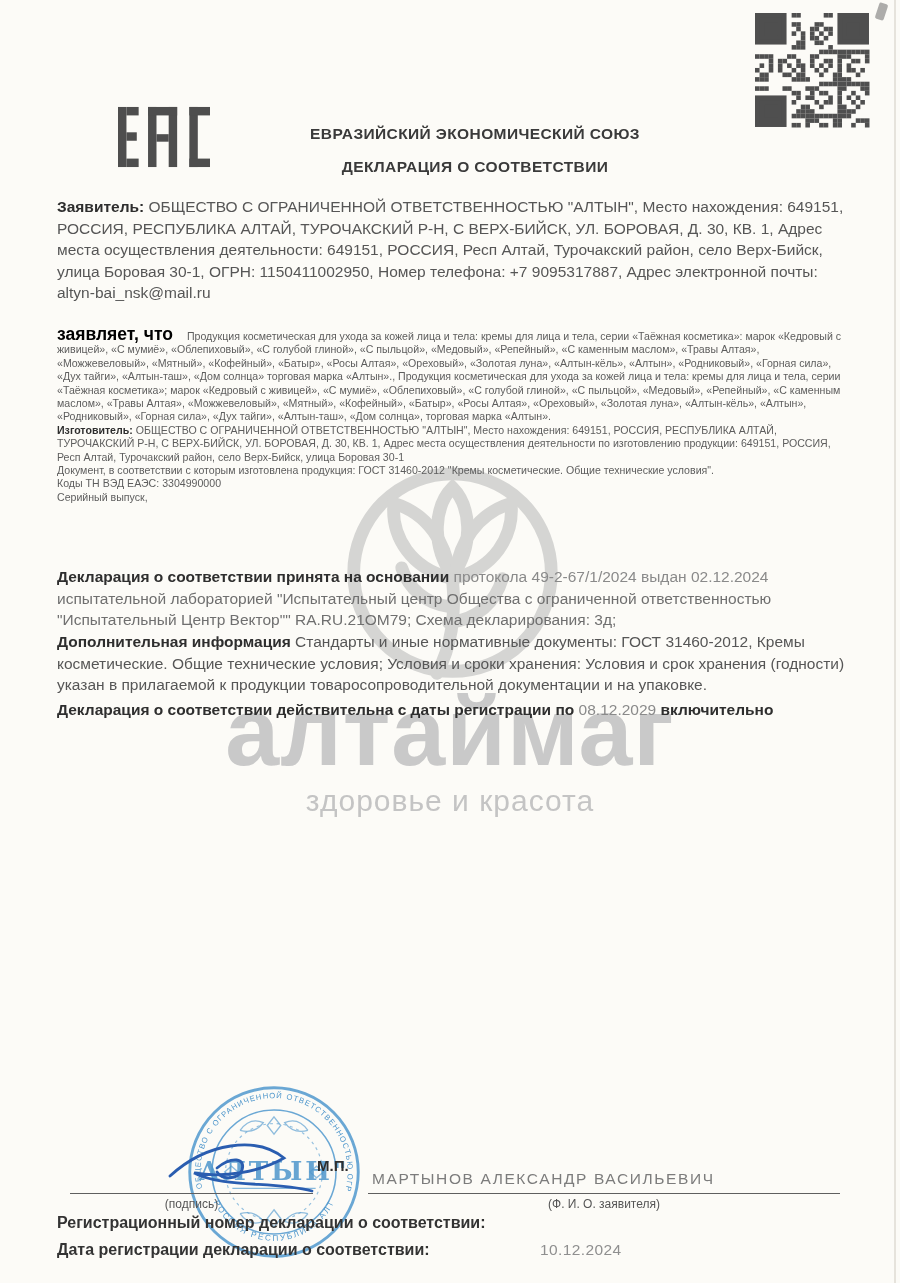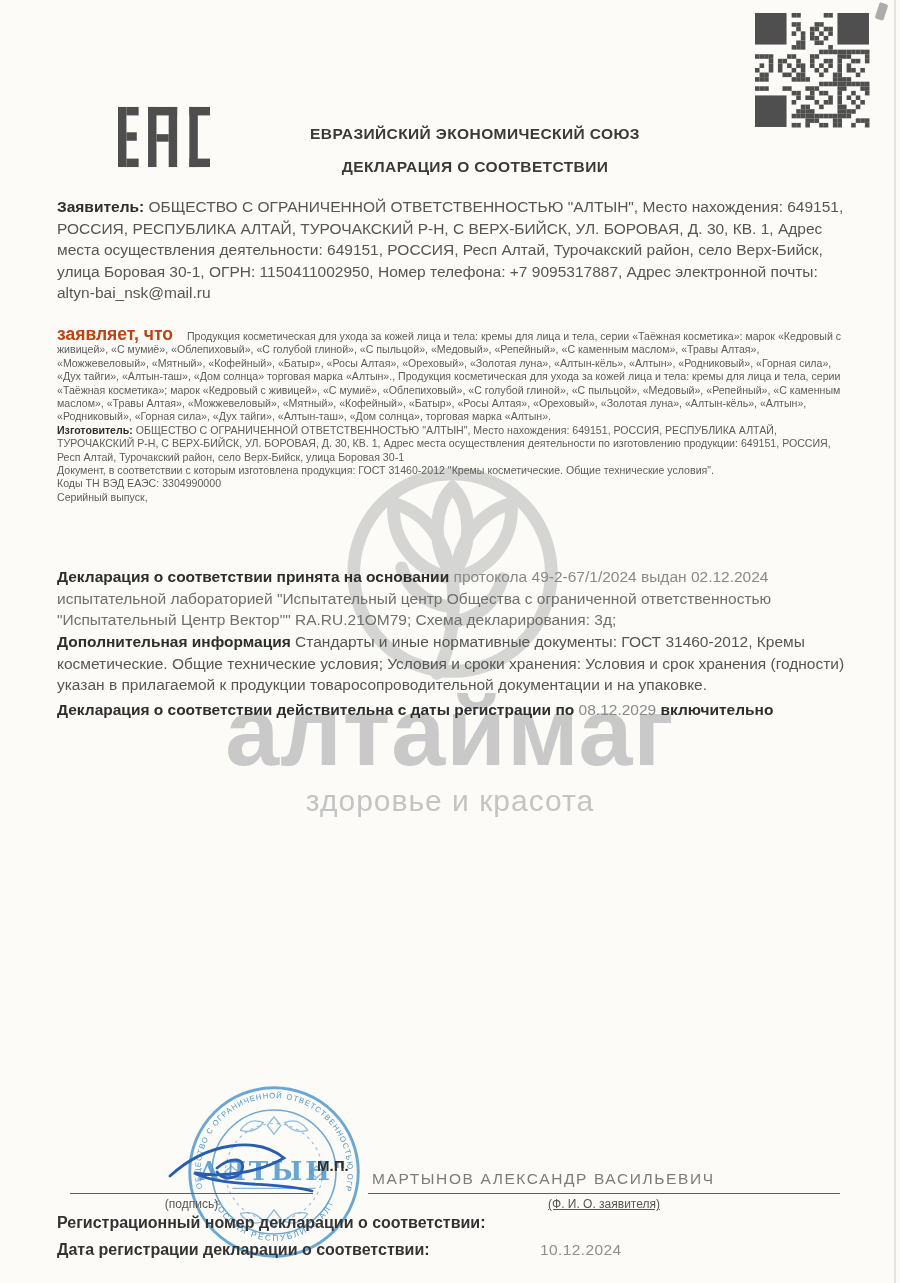--- a/index.html
+++ b/index.html
@@ -14,41 +14,41 @@
   .title{font-size:15.5px;font-weight:bold;color:#3a3a3a;letter-spacing:.4px;line-height:1.0;}
   .title + .title{margin-top:17px;}
   .qr{position:absolute;left:755px;top:13px;}
   .qr rect{fill:#4f4f4f;}
 
   
   .block{position:absolute;left:57px;width:788px;font-size:15.5px;line-height:21.5px;color:#565656;z-index:2;}
   .block b{color:#2e2e2e;}
   .light{color:#8a8a8a;}
   .mid{color:#6f6f6f;}
-  .declares-label{font-size:17.5px;font-weight:bold;color:#c2410c;margin-right:14px;}
+  .declares-label{font-size:17.5px;font-weight:bold;color:#000000;margin-right:14px;}
   .small{font-size:10.6px;line-height:13.4px;color:#5d5d5d;}
   .small b{color:#2e2e2e;}
 
   
   .wm{position:absolute;z-index:1;}
   .wm-title{left:0;width:900px;top:676px;text-align:center;font-size:97px;font-weight:bold;color:#c9c9c9;letter-spacing:1px;}
   .wm-sub{left:0;width:900px;top:784px;text-align:center;font-size:30px;color:#c4c4c4;letter-spacing:1px;}
   .wm-logo{left:340px;top:460px;}
 
   
   .sig-area{position:absolute;z-index:3;}
   .stamp{left:182px;top:1080px;}
   .stamp text{fill:#4f97cc;}
   .signature{left:162px;top:1128px;}
   .mp{left:317px;top:1157px;font-size:15px;font-weight:bold;color:#2f2f2f;}
   .sign-line{left:70px;top:1193px;width:243px;border-top:1.6px solid #5f5f5f;height:0;}
   .sign-caption{left:70px;top:1197px;width:243px;text-align:center;font-size:12px;color:#555;}
   .fio{left:372px;top:1170px;font-size:15.5px;letter-spacing:1.6px;color:#7c7c7c;}
   .fio-line{left:368px;top:1193px;width:472px;border-top:1.6px solid #5f5f5f;height:0;}
-  .fio-caption{left:368px;top:1197px;width:472px;text-align:center;font-size:12px;color:#555;text-decoration:underline;}
+  .fio-caption{left:368px;top:1197px;width:472px;text-align:center;font-size:12px;color:#555;}
   .reg-label{left:57px;font-size:16px;font-weight:bold;color:#333;}
   .reg-val{left:540px;font-size:15.5px;color:#8f8f8f;letter-spacing:.4px;}
   .row1{top:1214px;} .row2{top:1241px;}
 </style>
 </head>
 <body>
 
 <div class="page">
 
   <div class="scan-edge"></div>

